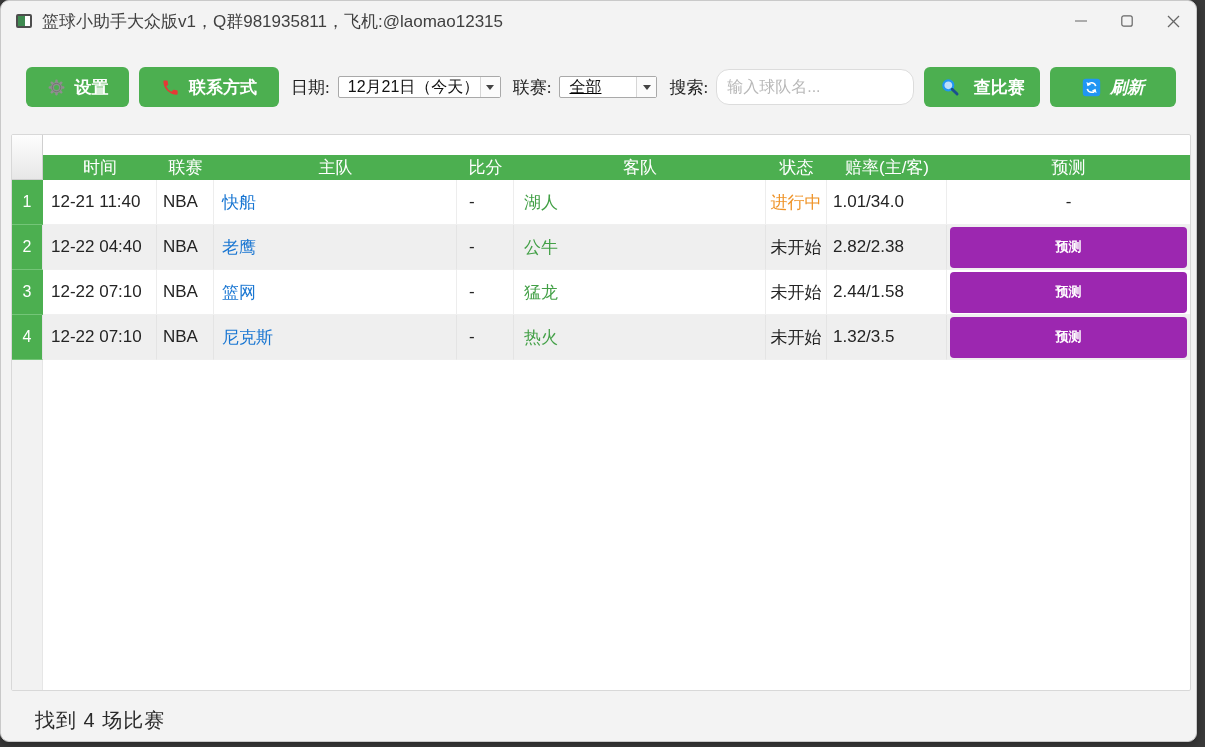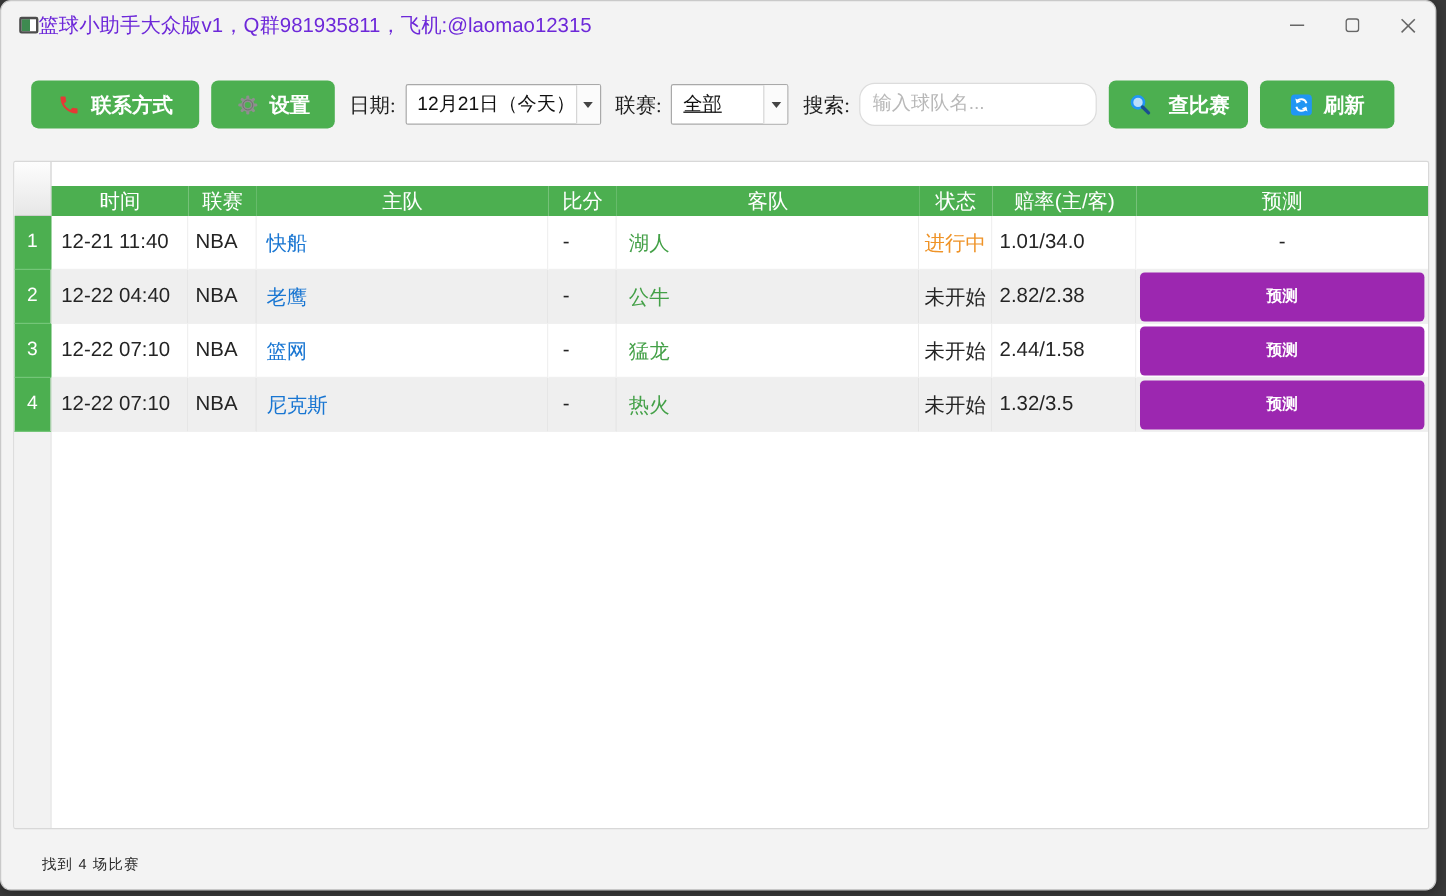--- a/index.html
+++ b/index.html
@@ -22,21 +22,21 @@
   .titlebar {
     position:absolute; left:0; top:0; right:0; height:40px;
     display:flex; align-items:center;
   }
   .app-icon {
     width:16px; height:14px; margin-left:15px;
     border:2px solid #4d4d4d; border-radius:2px;
     background:linear-gradient(90deg,#3e8a50 0 55%,#ffffff 55%);
   }
   .title-text {
-    font-size:17px; color:#6d28d9;
+    margin-left:10px; font-size:17px; color:#404040;
     white-space:nowrap; overflow:hidden;
   }
   .win-controls { margin-left:auto; display:flex; height:40px; }
   .win-btn {
     width:46px; height:40px; border:none; background:transparent;
     display:flex; align-items:center; justify-content:center; cursor:pointer;
   }
   .win-btn svg { display:block; }
   
   .toolbar {
@@ -47,24 +47,24 @@
     height:40px; border:none; border-radius:6px;
     background:var(--accent-green);
     color:#fff; font-size:17px; font-weight:bold;
     font-family:inherit;
     display:flex; align-items:center; justify-content:center; gap:9px;
     cursor:pointer;
   }
   .btn-settings { width:103px; }
   .btn-contact  { width:140px; }
   .btn-find     { width:116px;gap:14px; }
-  .btn-refresh  { width:112px; }
+  .btn-refresh  { width:126px;font-style:italic; }
   .tb-label { font-size:17px; color:#1f1f1f; margin-left:2px; margin-right:-2px; white-space:nowrap;font-family:Liberation Serif, serif; }
   .combo {
-    height:34px; background:#fff;
+    height:22px; background:#fff;
     border:1px solid #a9a9a9; border-radius:2px;
     display:flex; align-items:center; cursor:pointer; position:relative;
   }
   .combo-date { width:163px; }
   .combo-league { width:98px;text-decoration:underline; }
   .combo-text { flex:1; font-size:16px; color:#111; padding-left:9px; white-space:nowrap; overflow:hidden; }
   .combo-arrow-box {
     width:20px; height:100%; display:flex; align-items:center; justify-content:center;
     border-left:1px solid #d6d6d6; background:#fbfbfb;
   }
@@ -132,21 +132,21 @@
   }
   .pred-dash { font-size:17px; color:#242424; }
   .vfiller {
     position:absolute; left:0; top:225px; bottom:0; width:31px;
     background:#f2f2f2; border-right:1px solid #e6e6e6;
   }
   
   .statusbar {
     position:absolute; left:0; right:0; top:697px; height:45px;
     display:flex; align-items:center; padding-left:34px;
-    font-size:12px; color:#2a2a2a; letter-spacing:1px;
+    font-size:20px; color:#2a2a2a; letter-spacing:1px;
   }
 </style>
 </head>
 <body>
 
 <div class="window">
 
   <div class="titlebar">
     <div class="app-icon"></div>
     <div class="title-text">篮球小助手大众版v1，Q群981935811，飞机:@laomao12315</div>
@@ -164,40 +164,40 @@
       <button class="win-btn">
         <svg width="13" height="13" viewBox="0 0 13 13">
             <line x1="1" y1="1" x2="12" y2="12" stroke="#666" stroke-width="1.3"></line>
             <line x1="12" y1="1" x2="1" y2="12" stroke="#666" stroke-width="1.3"></line>
           </svg>
       </button>
     </div>
   </div>
 
   <div class="toolbar">
-    <button class="btn-green btn-contact">
-      <svg width="19" height="19" viewBox="0 0 24 24">
-        <path fill="#e53935" d="M6.62 10.79a15.05 15.05 0 0 0 6.59 6.59l2.2-2.2a1 1 0 0 1 1.02-.24c1.12.37 2.33.57 3.57.57a1 1 0 0 1 1 1V20a1 1 0 0 1-1 1C10.85 21 3 13.15 3 4a1 1 0 0 1 1-1h3.5a1 1 0 0 1 1 1c0 1.24.2 2.45.57 3.57a1 1 0 0 1-.25 1.02l-2.2 2.2z"></path>
-      </svg>
-      <span>联系方式</span>
-    </button>
-
     <button class="btn-green btn-settings">
       <svg width="19" height="19" viewBox="0 0 24 24">
         <g fill="#8f8f8f">
           <rect x="10.4" y="2" width="3.2" height="20" rx="1.4"></rect>
           <rect x="10.4" y="2" width="3.2" height="20" rx="1.4" transform="rotate(45 12 12)"></rect>
           <rect x="10.4" y="2" width="3.2" height="20" rx="1.4" transform="rotate(90 12 12)"></rect>
           <rect x="10.4" y="2" width="3.2" height="20" rx="1.4" transform="rotate(135 12 12)"></rect>
           <circle cx="12" cy="12" r="7"></circle>
         </g>
         <circle cx="12" cy="12" r="3.2" fill="#4caf50"></circle>
         <circle cx="12" cy="12" r="5.2" fill="none" stroke="#6e6e6e" stroke-width="1"></circle>
       </svg>
       <span>设置</span>
+    </button>
+
+    <button class="btn-green btn-contact">
+      <svg width="19" height="19" viewBox="0 0 24 24">
+        <path fill="#e53935" d="M6.62 10.79a15.05 15.05 0 0 0 6.59 6.59l2.2-2.2a1 1 0 0 1 1.02-.24c1.12.37 2.33.57 3.57.57a1 1 0 0 1 1 1V20a1 1 0 0 1-1 1C10.85 21 3 13.15 3 4a1 1 0 0 1 1-1h3.5a1 1 0 0 1 1 1c0 1.24.2 2.45.57 3.57a1 1 0 0 1-.25 1.02l-2.2 2.2z"></path>
+      </svg>
+      <span>联系方式</span>
     </button>
 
     <span class="tb-label">日期:</span>
     <div class="combo combo-date">
       <span class="combo-text">12月21日（今天）</span>
       <span class="combo-arrow-box"></span>
     </div>
 
     <span class="tb-label">联赛:</span>
     <div class="combo combo-league">

